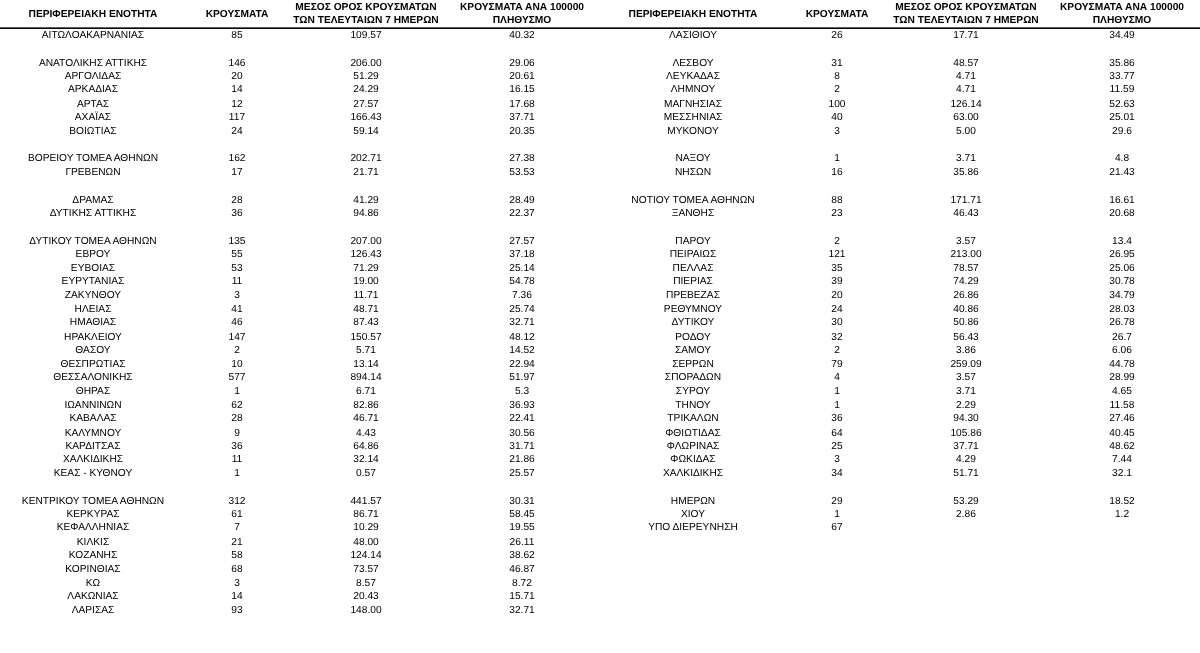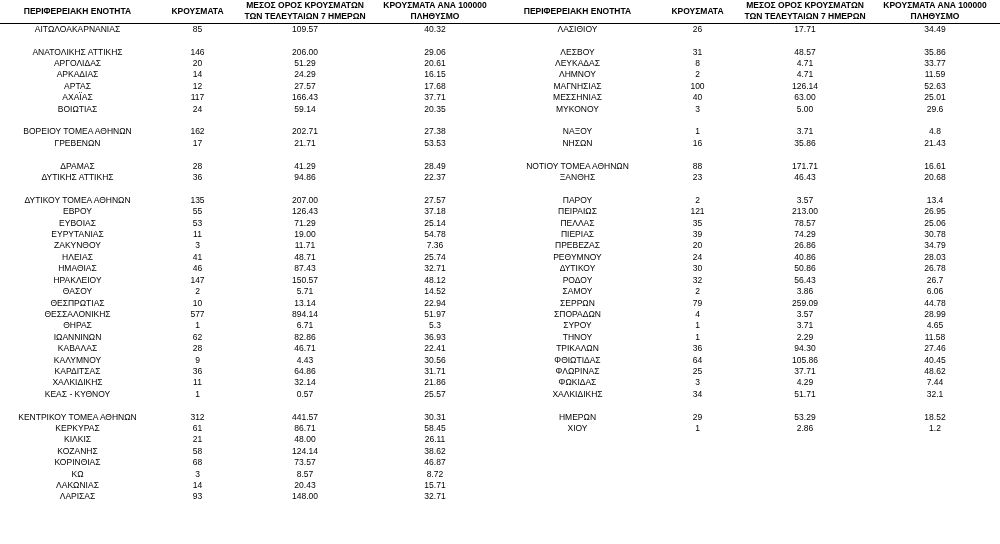--- a/index.html
+++ b/index.html
@@ -452,20 +452,30 @@
           <td class="name">ΚΕΡΚΥΡΑΣ</td>
           <td class="num">61</td>
           <td class="num">86.71</td>
           <td class="num">58.45</td>
           <td class="name">ΧΙΟΥ</td>
           <td class="num">1</td>
           <td class="num">2.86</td>
           <td class="num">1.2</td>
         </tr>
         <tr>
+          <td class="name">ΚΕΦΑΛΛΗΝΙΑΣ</td>
+          <td class="num">7</td>
+          <td class="num">10.29</td>
+          <td class="num">19.55</td>
+          <td class="name">ΥΠΟ ΔΙΕΡΕΥΝΗΣΗ</td>
+          <td class="num">67</td>
+          <td class="num"></td>
+          <td class="num"></td>
+        </tr>
+        <tr>
           <td class="name">ΚΙΛΚΙΣ</td>
           <td class="num">21</td>
           <td class="num">48.00</td>
           <td class="num">26.11</td>
           <td class="name"></td>
           <td class="num"></td>
           <td class="num"></td>
           <td class="num"></td>
         </tr>
         <tr>

